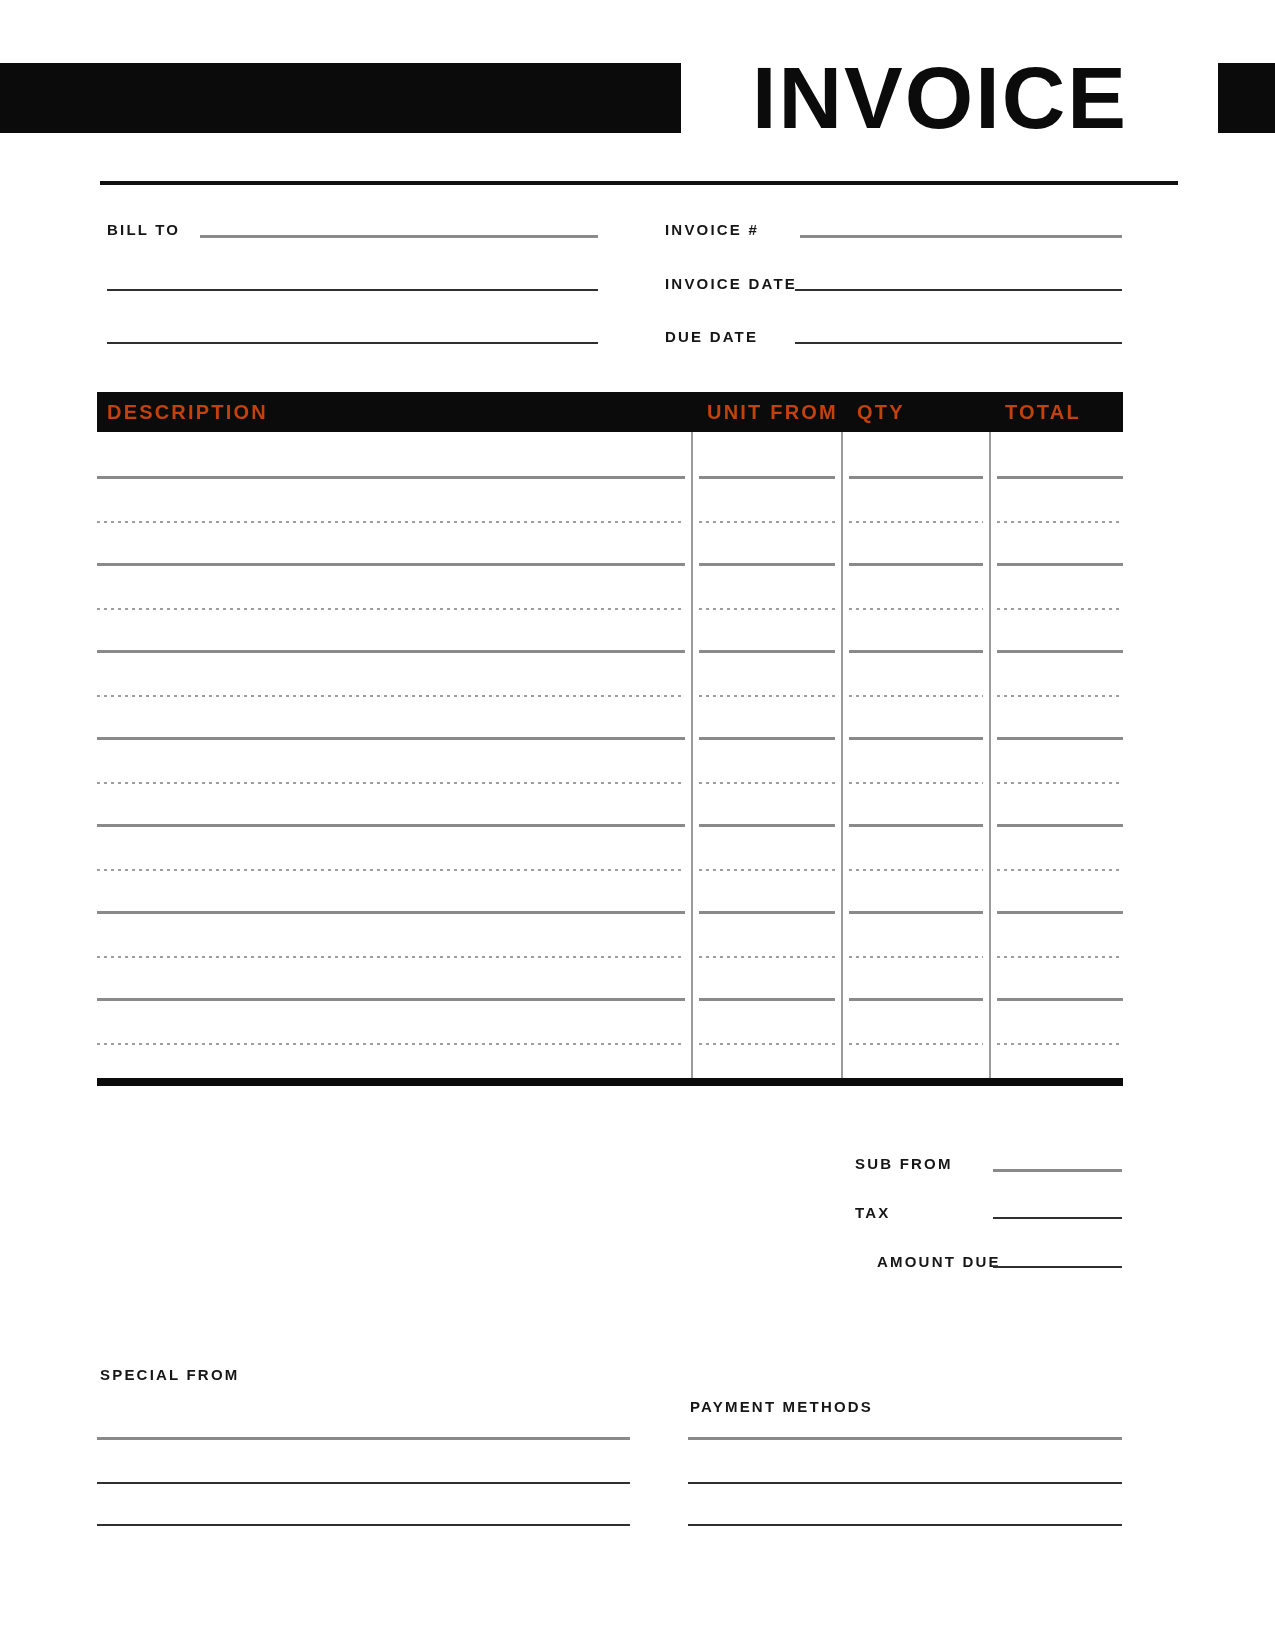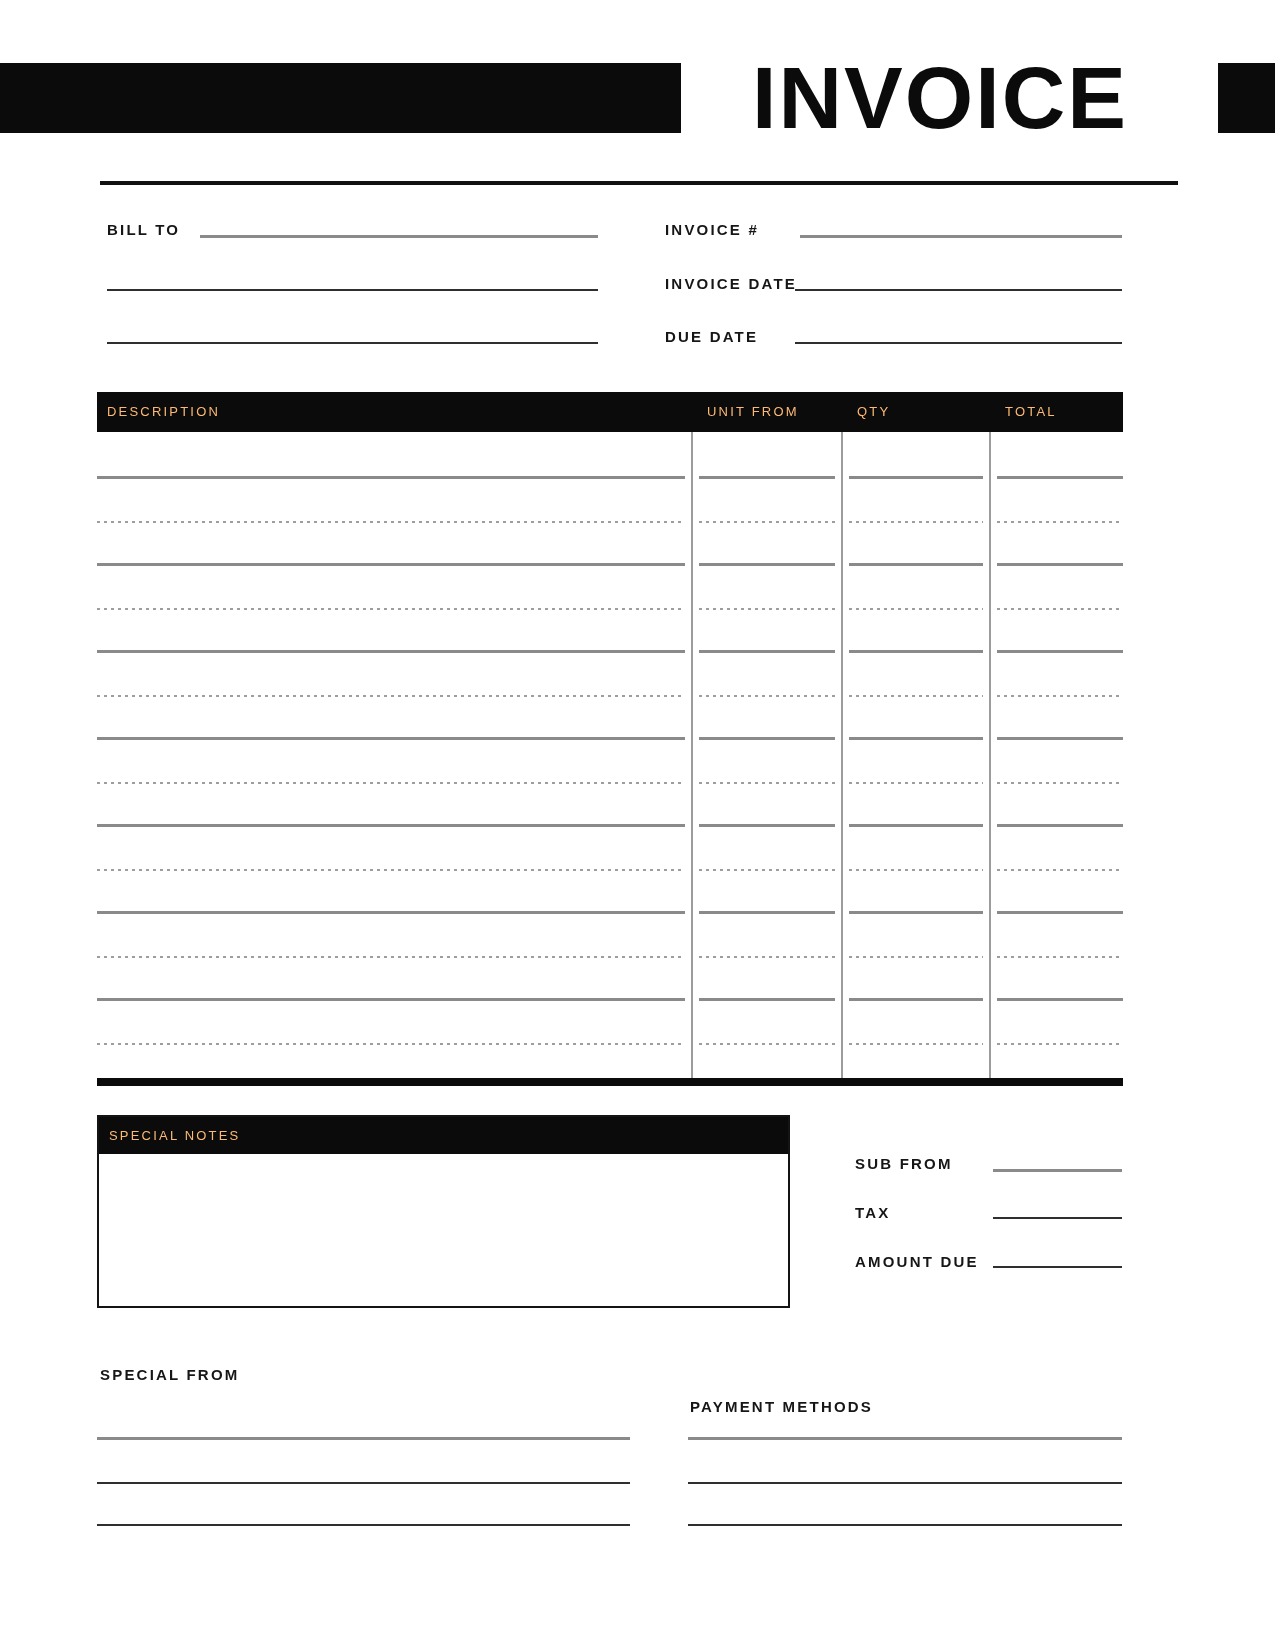--- a/index.html
+++ b/index.html
@@ -23,22 +23,22 @@
     white-space:nowrap;
   }
   .header-right-block{left:1218px;top:63px;width:57px;height:70px;}
   .header-rule{left:100px;top:181px;width:1078px;height:4px;background:#101010;}
   
   .label{
     font-size:15px;font-weight:700;letter-spacing:2.2px;
     color:#161616;white-space:nowrap;line-height:17px;
   }
   .label-white{
-    font-size:13px;font-weight:400;letter-spacing:2.2px;
-    color:#fdba74;white-space:nowrap;
+    font-size:20px;font-weight:700;letter-spacing:2.2px;
+    color:#c2410c;white-space:nowrap;
   }
   
   .fill{background:#8a8a8a;height:3px;}
   .fill.dark{background:#2f2f2f;height:2px;}
   
   .items-header{
     left:97px;top:392px;width:1026px;height:40px;background:#0b0b0b;
     display:grid;grid-template-columns:588px 136px 134px 126px;column-gap:14px;
     align-items:center;
   }
@@ -162,34 +162,28 @@
       <div class="cell dashed"></div>
       <div class="cell dashed"></div>
     </div>
 
   <div class="abs vdivider" style="left:691px;"></div>
   <div class="abs vdivider" style="left:841px;"></div>
   <div class="abs vdivider" style="left:989px;"></div>
 
   <div class="abs bar items-bottom-bar"></div>
 
-  <div class="abs notes-box">
-    <div class="notes-header">
-      <span class="label-white">SPECIAL NOTES</span>
-    </div>
-    <div class="notes-area"></div>
-  </div>
 
   <div class="abs label" style="left:855px;top:1155px;">SUB FROM</div>
   <div class="abs fill" style="left:993px;top:1169px;width:129px;"></div>
 
   <div class="abs label" style="left:855px;top:1204px;">TAX</div>
   <div class="abs fill dark" style="left:993px;top:1217px;width:129px;"></div>
 
-  <div class="abs label" style="left:855px;top:1253px;">AMOUNT DUE</div>
+  <div class="abs label" style="left:877px;top:1253px;">AMOUNT DUE</div>
   <div class="abs fill dark" style="left:993px;top:1266px;width:129px;"></div>
 
   <div class="abs label" style="left:100px;top:1366px;">SPECIAL FROM</div>
   <div class="abs fill" style="left:97px;top:1437px;width:533px;"></div>
   <div class="abs fill dark" style="left:97px;top:1482px;width:533px;"></div>
   <div class="abs fill dark" style="left:97px;top:1524px;width:533px;"></div>
 
   <div class="abs label" style="left:690px;top:1366px;margin-top:32px;">PAYMENT METHODS</div>
   <div class="abs fill" style="left:688px;top:1437px;width:434px;"></div>
   <div class="abs fill dark" style="left:688px;top:1482px;width:434px;"></div>

